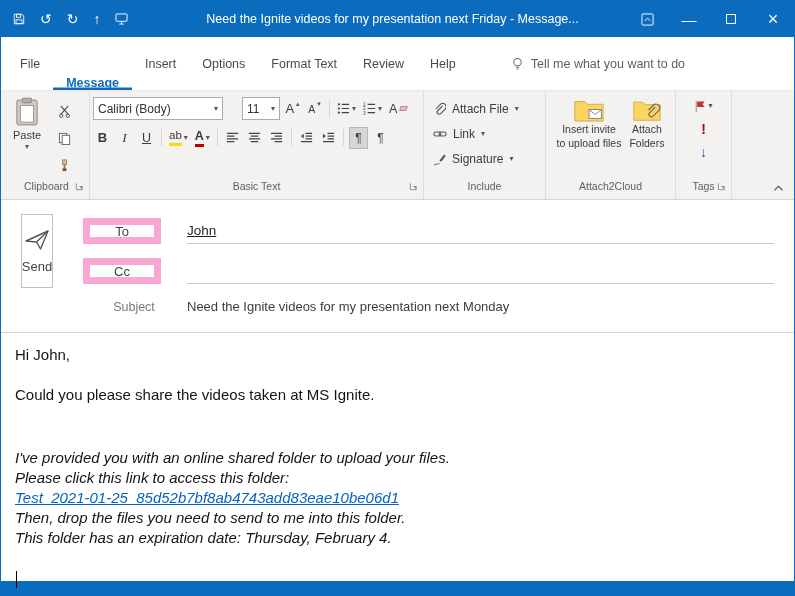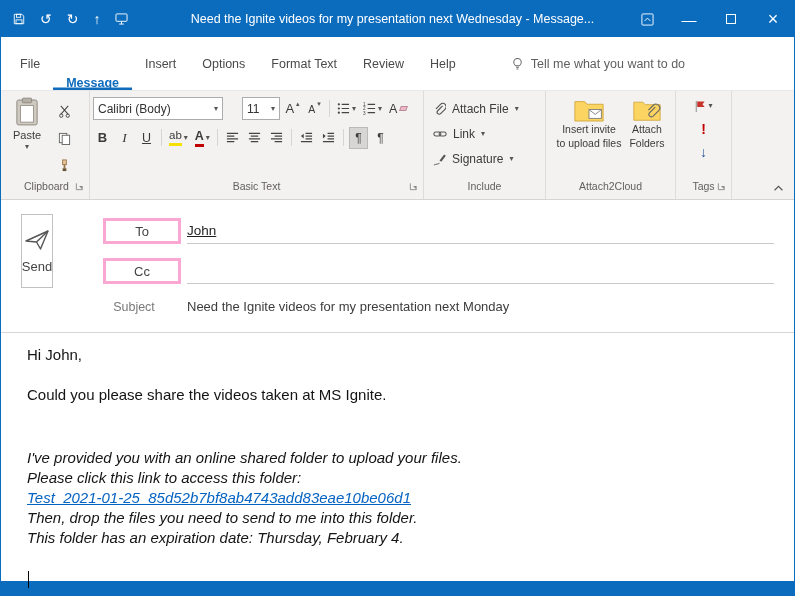--- a/index.html
+++ b/index.html
@@ -85,34 +85,34 @@
   .tags-col .ibtn { height:20px; }
   .imp-glyph { color:#c00000; font-weight:bold; font-size:14px; }
   .low-glyph { color:#2b579a; font-weight:bold; font-size:14px; }
   .collapse-ribbon { position:absolute; right:10px; bottom:7px; display:flex; }
 
   
   .msg-header { flex:0 0 133px; position:relative; background:#fff; border-bottom:1px solid #d6d6d6; }
   .send-btn { position:absolute; left:20px; top:14px; width:32px; height:74px; background:#fff;
               border:1px solid #c3c1bf; display:flex; flex-direction:column; align-items:center;
               justify-content:center; gap:7px; font-size:13px; color:#444; }
-  .addr-btn { position:absolute; left:102px; width:78px; height:26px; background:#fff; border:3px solid #f9a8d4;
+  .addr-btn { position:absolute; left:82px; width:78px; height:26px; background:#fff; border:7px solid #f9a8d4;
               font-size:13px; color:#444; display:flex; align-items:center; justify-content:center; }
   .to-btn { top:18px; } .cc-btn { top:58px; }
   .field-line { position:absolute; left:186px; right:20px; height:26px; border-bottom:1px solid #c9c9c9;
                 display:flex; align-items:center; font-size:13.5px; color:#222; }
   .to-line { top:18px; } .cc-line { top:58px; }
   .recipient { text-decoration:underline; color:#1f1f1f; }
   .subject-label { position:absolute; left:94px; top:100px; width:78px; text-align:center;
                    font-size:12.5px; color:#787878; }
   .subject-value { position:absolute; left:186px; top:99px; font-size:13px; color:#3c3c3c; }
 
   
   .msg-body { flex:1; background:#fff; padding:12px 16px 0 14px; font-size:15px; color:#141414;
-              position:relative; line-height:20px;margin-left:12px; }
+              position:relative; line-height:20px; }
   .p-request { margin-top:20px; }
   .italic-block { margin-top:43px; font-style:italic; }
   .italic-block p { margin:0; }
   .link { color:var(--link,#0563c1); text-decoration:underline; cursor:pointer; }
   .caret { position:absolute; left:15px; top:238px; width:1px; height:17px; background:#000; }
 
   
   .statusbar { flex:0 0 14px; background:var(--titlebar-bg,#0b6cbe); }
 
   svg { display:block; }
@@ -134,21 +134,21 @@
       <span class="qbtn glyph">↺</span>
       <span class="qbtn glyph">↻</span>
       <span class="qbtn glyph">↑</span>
       <span class="qbtn">
         <svg width="13" height="12" viewBox="0 0 14 13">
             <rect x="1" y="1" width="12" height="8" rx="1" fill="none" stroke="#fff"></rect>
             <path d="M4.5 12h5M7 9.5V12" stroke="#fff"></path>
           </svg>
       </span>
     </div>
-    <div class="title-text">Need the Ignite videos for my presentation next Wednesday  -  Message...</div>
+    <div class="title-text">Need the Ignite videos for my presentation next Friday  -  Message...</div>
     <div class="win-controls">
       <span class="wbtn">
         <svg width="13" height="13" viewBox="0 0 14 14">
             <rect x="1" y="1" width="12" height="12" rx="1" fill="none" stroke="#fff"></rect>
             <path d="M4 8.5L7 5.5l3 3" fill="none" stroke="#fff"></path>
           </svg>
       </span>
       <span class="wbtn glyph">—</span>
       <span class="wbtn">
           <span class="maxbox"></span>

